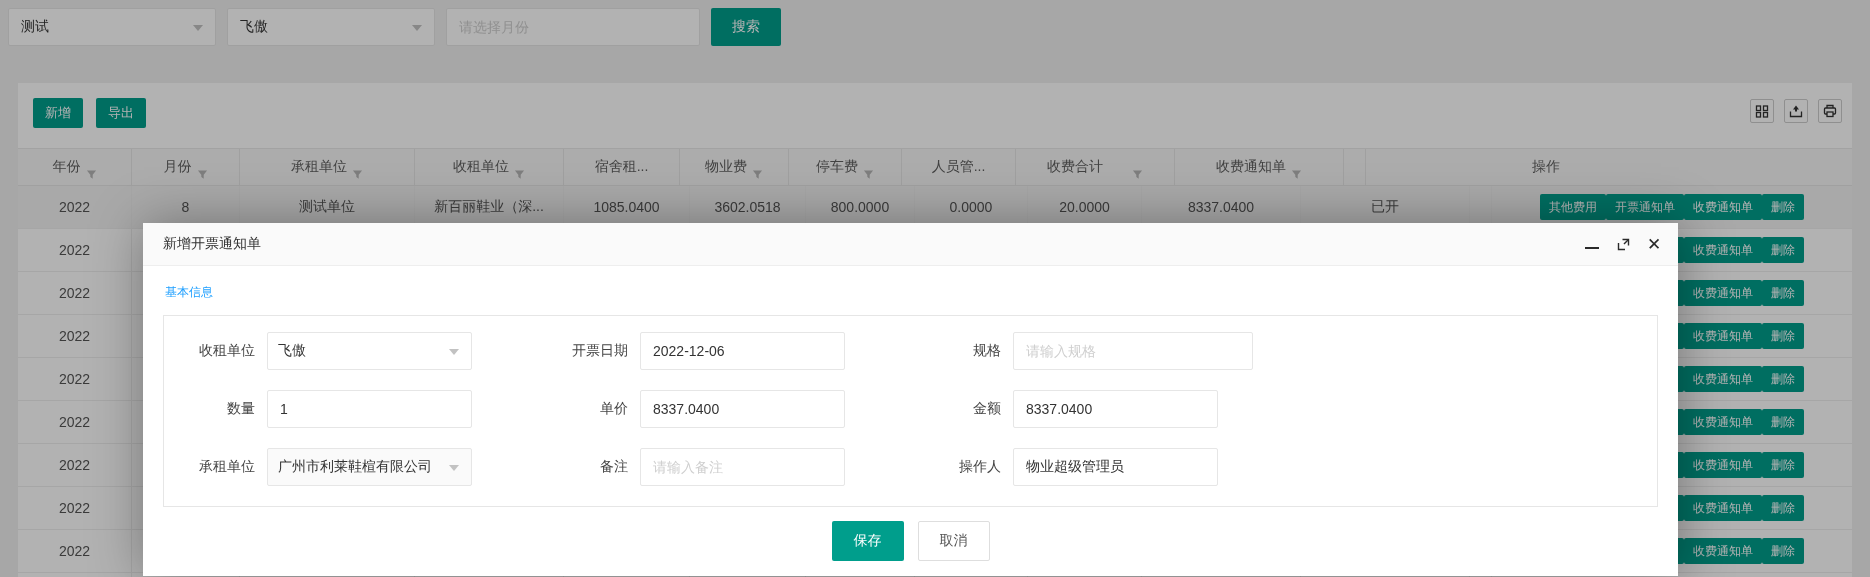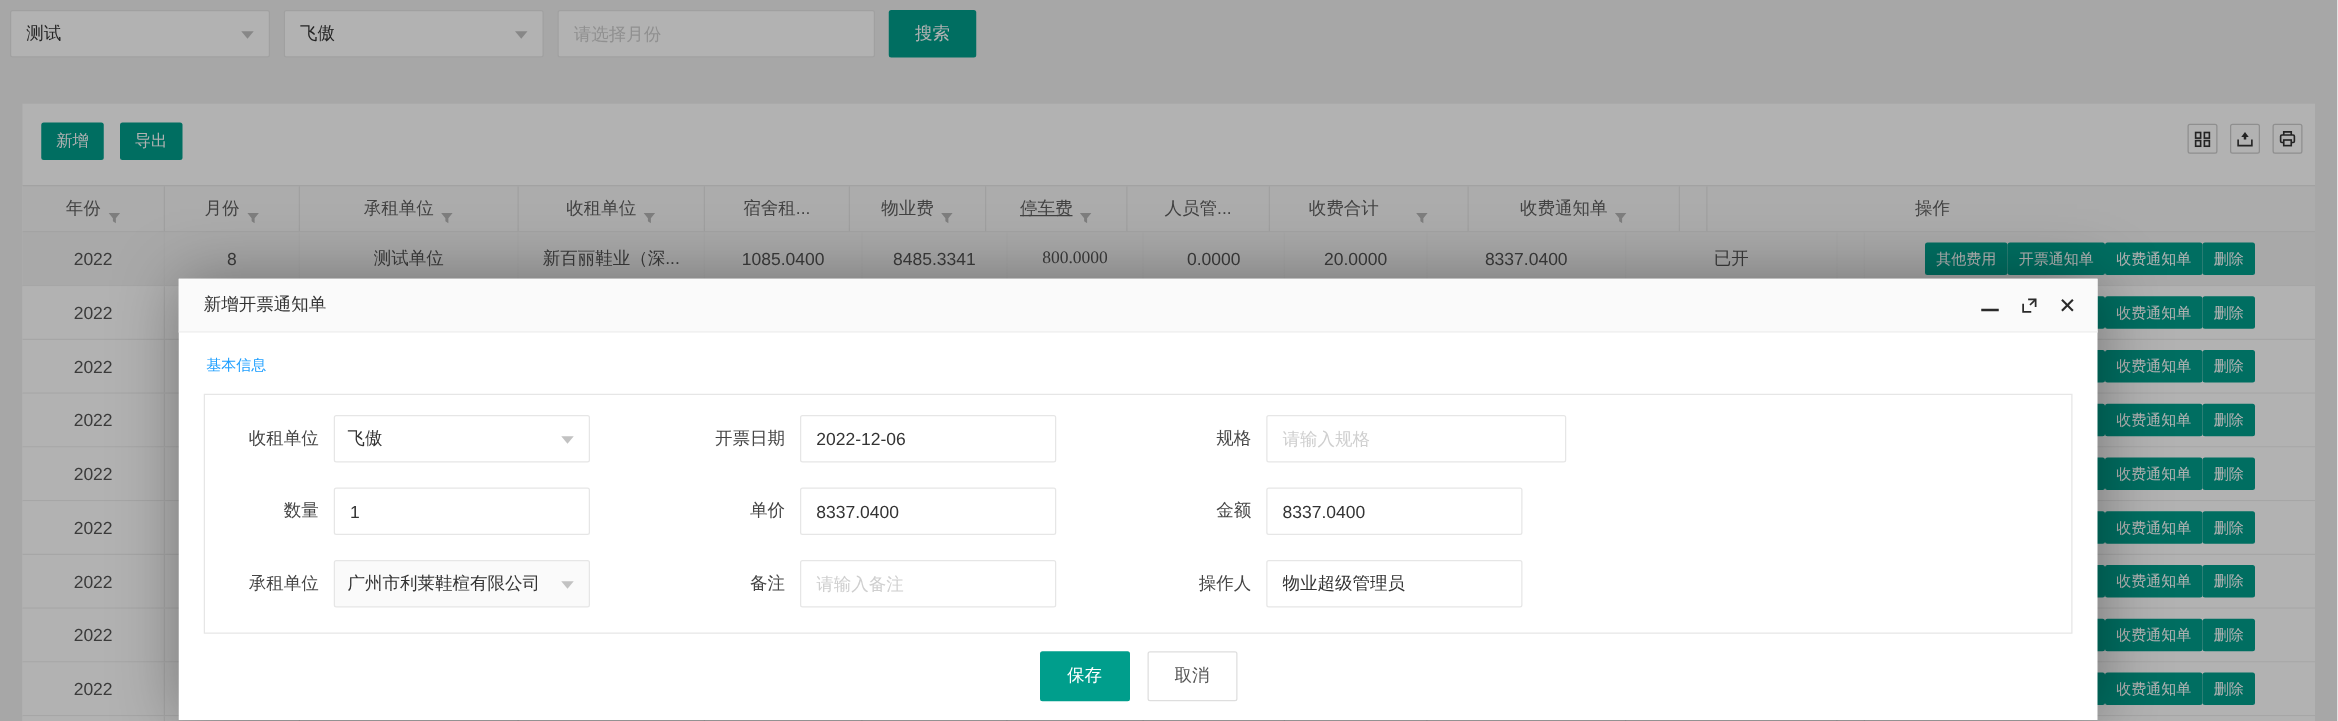--- a/index.html
+++ b/index.html
@@ -166,21 +166,21 @@
       </div>
       <div class="th" style="width: 116px;">
         <span>宿舍租...</span>
       </div>
       <div class="th" style="width: 109px;">
         <span>物业费</span>
         <svg class="funnel" width="11" height="11" viewBox="0 0 12 12">
     <path d="M1 1.5h10L7.3 6.2v4.3L4.7 8.7V6.2z" fill="#b5b5b5"></path>
   </svg>
       </div>
-      <div class="th" style="width: 113px; text-decoration: underline;">
+      <div class="th" style="width: 113px;">
         <span>停车费</span>
         <svg class="funnel" width="11" height="11" viewBox="0 0 12 12">
     <path d="M1 1.5h10L7.3 6.2v4.3L4.7 8.7V6.2z" fill="#b5b5b5"></path>
   </svg>
       </div>
       <div class="th" style="width: 114px;">
         <span>人员管...</span>
       </div>
       <div class="th" style="width: 159px; gap: 24px;">
         <span>收费合计</span>
@@ -201,22 +201,22 @@
         <span>操作</span>
       </div>
     </div>
   <div id="tbody">
       <div class="trow hover">
         <div class="td" style="width: 114px;">2022</div>
         <div class="td" style="width: 108px;">8</div>
         <div class="td" style="width: 175px;">测试单位</div>
         <div class="td" style="width: 149px;">新百丽鞋业（深...</div>
         <div class="td" style="width: 126px;">1085.0400</div>
-        <div class="td" style="width: 116px;">8485.3341</div>
-        <div class="td" style="width: 109px; font-family: Liberation Serif, serif;">800.0000</div>
+        <div class="td" style="width: 116px;">3602.0518</div>
+        <div class="td" style="width: 109px;">800.0000</div>
         <div class="td" style="width: 113px;">0.0000</div>
         <div class="td" style="width: 114px;">20.0000</div>
         <div class="td" style="width: 159px;">8337.0400</div>
         <div class="td" style="width: 169px;">已开</div>
         <div class="td" style="width: 22px;"></div>
         <div class="td td-actions" style="width: 360px;">
           <button class="row-btn" style="background: rgb(0, 158, 140);">其他费用</button>
           <button class="row-btn" style="background: rgb(0, 158, 140);">开票通知单</button>
           <button class="row-btn" style="background: rgb(0, 158, 140);">收费通知单</button>
           <button class="row-btn" style="background: rgb(0, 158, 140);">删除</button>

